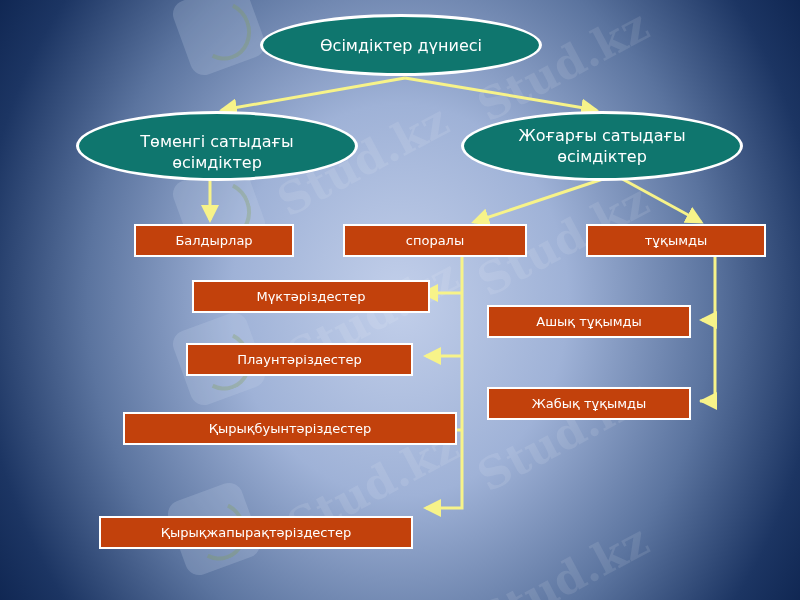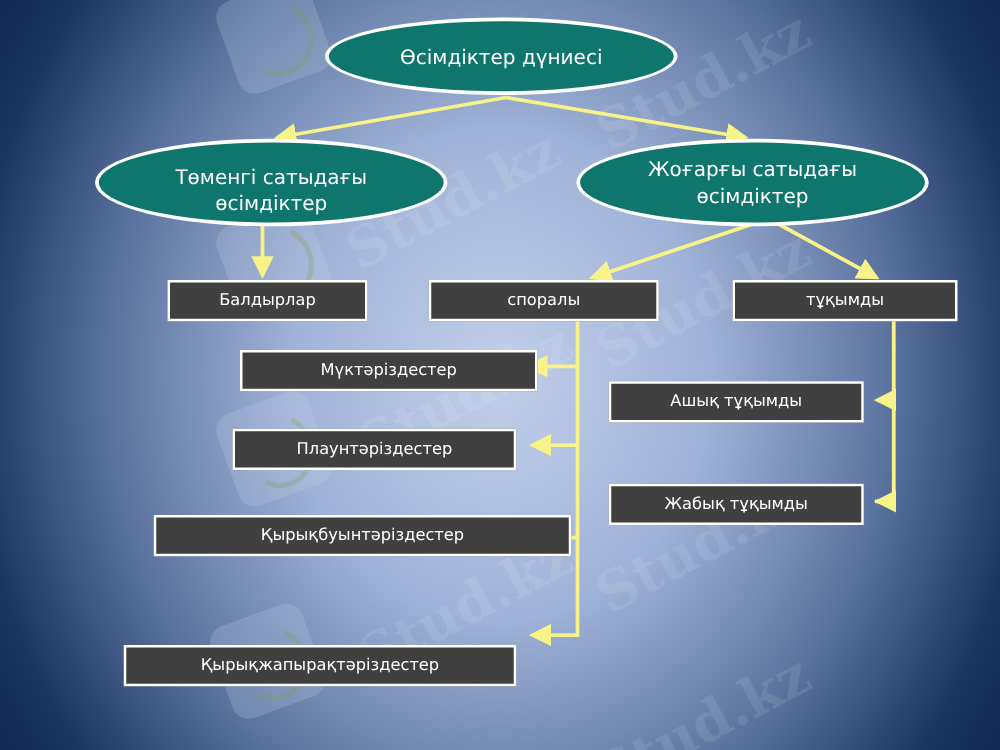--- a/index.html
+++ b/index.html
@@ -24,21 +24,21 @@
     border-left-color: transparent; border-top-color: transparent;
   }
   svg.lines { position: absolute; left: 0; top: 0; }
   .ellipse {
     position: absolute; background: #0f766e; border: 3px solid #fff;
     border-radius: 50%; box-sizing: border-box; color: #fff;
     display: flex; align-items: center; justify-content: center; text-align: center;
     font-size: 16px; line-height: 21px;
   }
   .box {
-    position: absolute; background: #404040; border: 2px solid #fff; box-sizing: border-box;
+    position: absolute; background: #c2410c; border: 2px solid #fff; box-sizing: border-box;
     color: #fff; font-size: 13px; display: flex; align-items: center; justify-content: center;
   }
 </style>
 </head>
 <body>
 
 <div class="wm-logo" style="left:180px;top:-10px;"></div>
 <div class="wm-logo" style="left:180px;top:170px;"></div>
 <div class="wm-logo" style="left:180px;top:320px;"></div>
 <div class="wm-logo" style="left:175px;top:490px;"></div>

